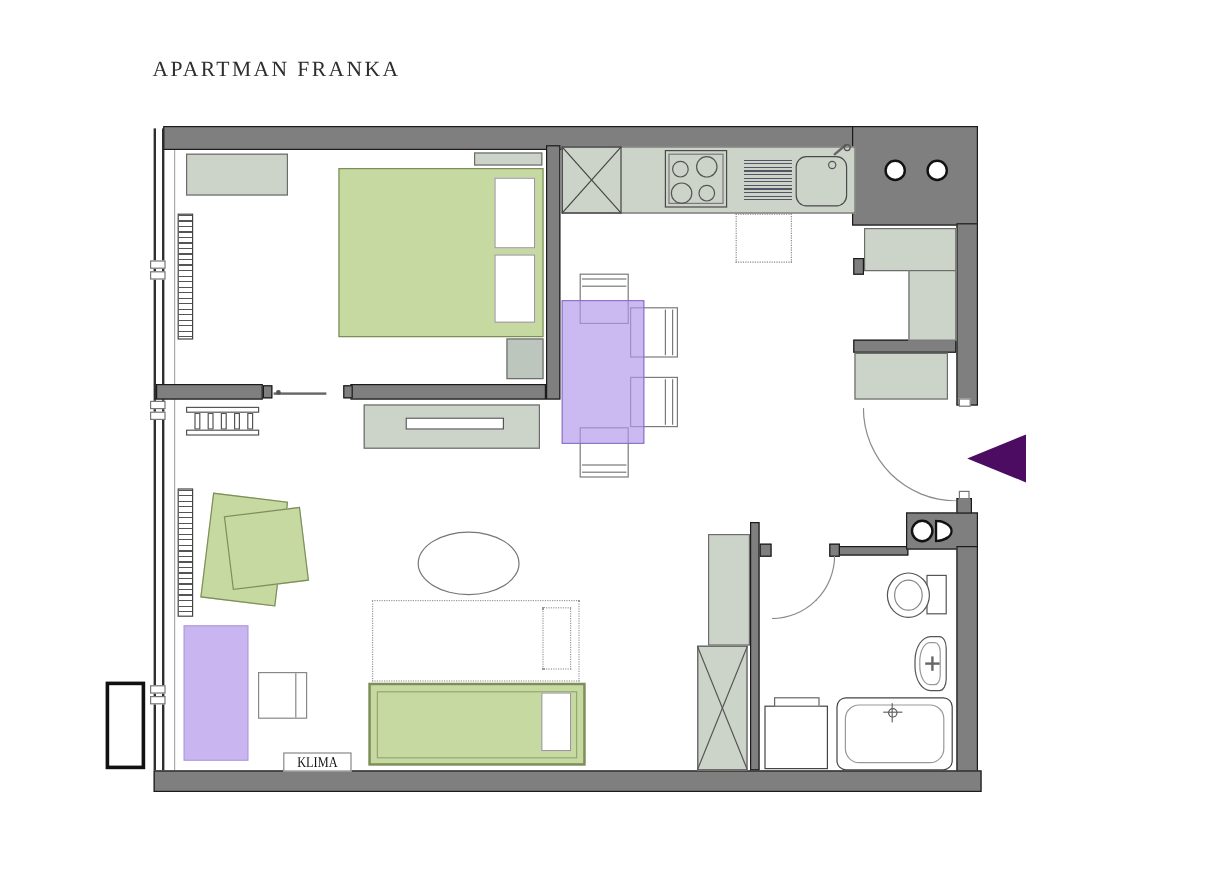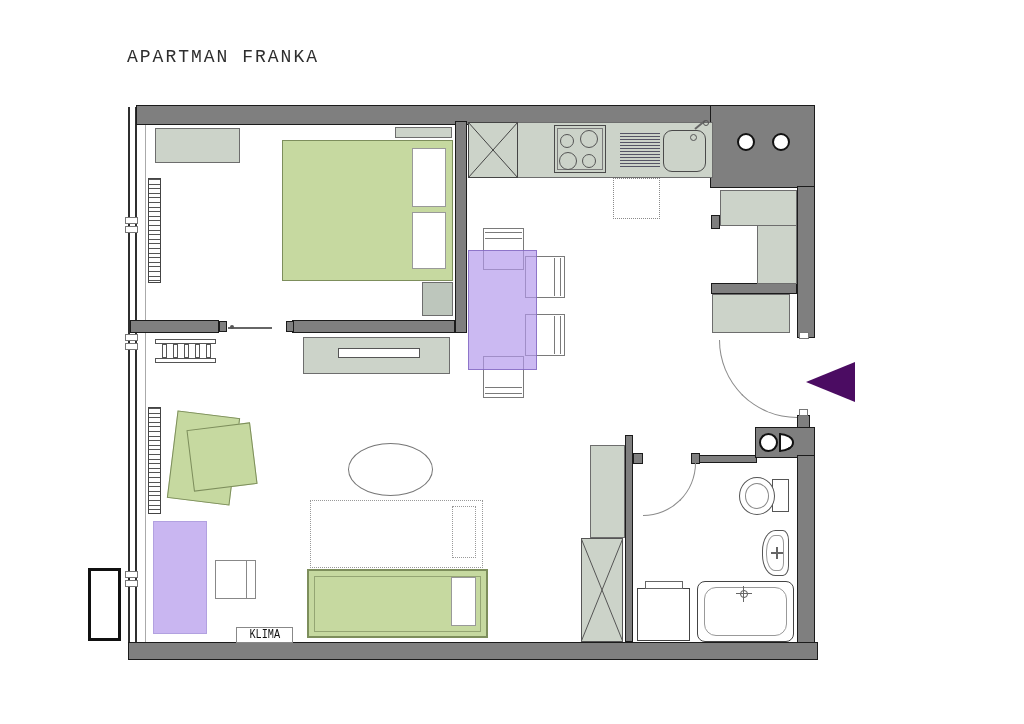--- a/index.html
+++ b/index.html
@@ -1,17 +1,17 @@
 <!DOCTYPE html>
 <html style="--wall: #7f7f7f; --wall-outline: #1b1b1b; --cabinet: #ccd3c9; --cabinet-border: #6d6d6d; --green: #c6d9a0; --green-border: #7d8e5c; --lavender: #c9b6f1; --arrow: #4b0c62;"><head>
 <meta charset="utf-8">
 <style>
   html,body{margin:0;padding:0;background:#fff;}
   #stage{position:relative;width:867px;height:724px;background:#fff;overflow:hidden;
-         font-family:Liberation Mono, monospace;}
+         font-family:Liberation Serif, serif;}
   #stage *{box-sizing:border-box;}
   .abs{position:absolute;}
   .wall{position:absolute;background:var(--wall,#7f7f7f);border:1.5px solid var(--wall-outline,#1b1b1b);}
   .wall-thin{position:absolute;background:var(--wall,#7f7f7f);border:1px solid var(--wall-outline,#1b1b1b);}
   .sage{position:absolute;background:var(--cabinet,#ccd3c9);border:1px solid var(--cabinet-border,#6d6d6d);}
   .green{position:absolute;background:var(--green,#c6d9a0);border:1.5px solid var(--green-border,#7d8e5c);}
   .white-item{position:absolute;background:#fff;border:1px solid #777;}
   .outline-item{position:absolute;background:transparent;border:1px solid #666;}
   .circle{position:absolute;background:#fff;border:2px solid #111;border-radius:50%;}
   .radiator{position:absolute;background:#fff;border:1px solid #444;

